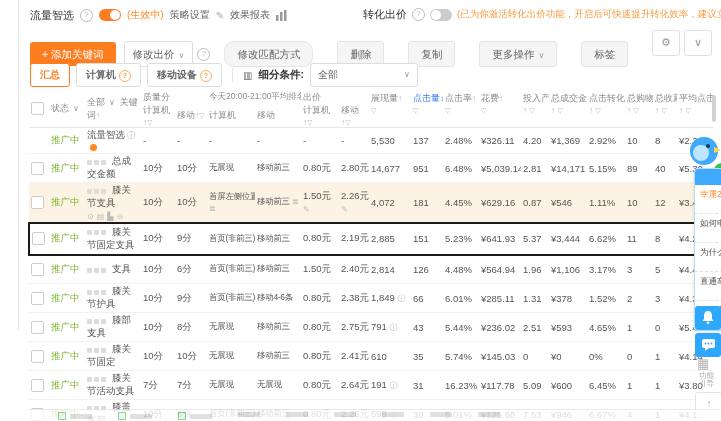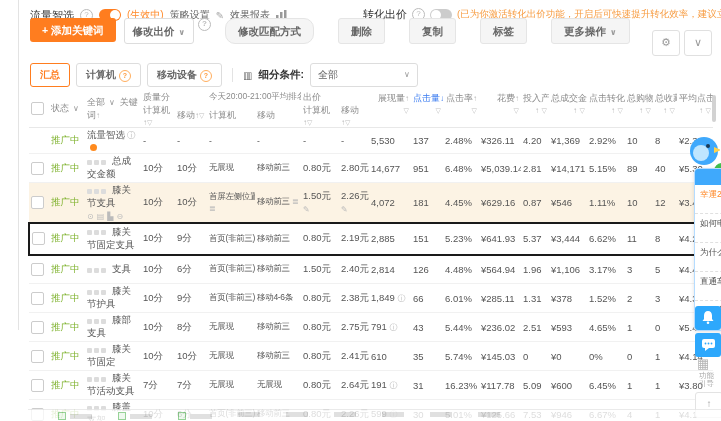--- a/index.html
+++ b/index.html
@@ -17,21 +17,21 @@
   .toggle.on::after{content:"";position:absolute;right:1px;top:1px;width:10px;height:10px;border-radius:50%;background:#fff;}
   .toggle.off{background:#ccc;}
   .toggle.off::after{content:"";position:absolute;left:1px;top:1px;width:10px;height:10px;border-radius:50%;background:#fff;}
   .orange{color:#ff8a2a;}
   .graylink{color:#666;}
   .mini{color:#aaa;font-size:10px;}
   .topbar-right{position:absolute;left:363px;top:7px;display:flex;align-items:center;gap:5px;white-space:nowrap;}
   .hint{color:#f79a3e;font-size:9.5px;}
 
   
-  .btnrow{position:absolute;left:30px;top:18px;height:26px;display:flex;align-items:flex-start;font-weight:bold;}
+  .btnrow{position:absolute;left:30px;top:41px;height:26px;display:flex;align-items:center;}
   .btn{height:24px;line-height:24px;padding:0 12px;border-radius:3px;font-size:10.5px;cursor:pointer;}
   .btn-primary{background:#ff7d1f;color:#fff;margin-right:8px;}
   .btn-select{background:#fff;border:1px solid #ddd;color:#666;padding:0 8px;margin-right:4px;}
   .btn-gray{background:#f5f5f5;border:1px solid #e5e5e5;color:#666;}
   .car{color:#999;font-size:8px;margin-left:4px;}
   .sp1{margin-left:14px;border-radius:10px;} .sp2{margin-left:24px;}
   .sqbtn{position:absolute;top:30px;width:26px;height:24px;border:1px solid #e0e0e0;border-radius:3px;
          color:#999;text-align:center;line-height:23px;font-size:11px;background:#fff;}
 
   
@@ -47,21 +47,21 @@
           display:flex;justify-content:space-between;align-items:center;background:#fff;}
 
   
   table{position:absolute;left:28px;top:90px;width:684px;border-collapse:collapse;table-layout:fixed;}
   th,td{padding:0 2px;text-align:left;font-weight:normal;overflow:hidden;}
   thead th{color:#8b8b8b;font-size:9px;vertical-align:middle;}
   thead tr:first-child{height:14px;}
   thead tr:last-child{height:16px;}
   thead{border-bottom:1px solid #e8e8e8;}
   .grp{white-space:nowrap;}
-  .mh{vertical-align:top;padding-top:2px;text-align:right;}
+  .mh{vertical-align:top;padding-top:2px;}
   .mh .l1{white-space:nowrap;}
   .mh.act .l1,.mh.act .ar{color:#3a7bf0;}
   .ar{color:#b9b9b9;font-size:8px;}
   .fun{color:#c0c0c0;font-size:7px;}
   .scope{margin-right:5px;}
   tbody td{border-bottom:1px solid #f1f1f1;font-size:9.5px;color:#555;}
   tbody tr{height:29px;}
   tr.sum{height:26px;}
   tr.tall{height:40px;}
   tr.box{height:32px;}
@@ -131,22 +131,22 @@
     <span class="hint">(已为你激活转化出价功能，开启后可快速提升转化效率，建议立即开启)</span>
   </div>
 
   <div class="btnrow">
     <span class="btn btn-primary">+ 添加关键词</span>
     <span class="btn btn-select"><span>修改出价</span><span class="car">∨</span></span>
     <span class="qicon">?</span>
     <span class="btn btn-gray sp1">修改匹配方式</span>
     <span class="btn btn-gray sp2">删除</span>
     <span class="btn btn-gray sp2">复制</span>
+    <span class="btn btn-gray sp2"><span>更多操作</span><span class="car">∨</span></span>
     <span class="btn btn-gray sp2">标签</span>
-    <span class="btn btn-gray sp2"><span>更多操作</span><span class="car">∨</span></span>
   </div>
   <span class="sqbtn" style="left:652px;">⚙</span>
   <span class="sqbtn" style="left:684px;">∨</span>
 
   <div class="chiprow">
     <span class="chip sel">汇总</span>
     <span class="chip"><span>计算机</span><span class="oq">?</span></span>
     <span class="chip"><span>移动设备</span><span class="oq">?</span></span>
     <span class="vdiv"></span>
     <span class="gicon">▥</span>

